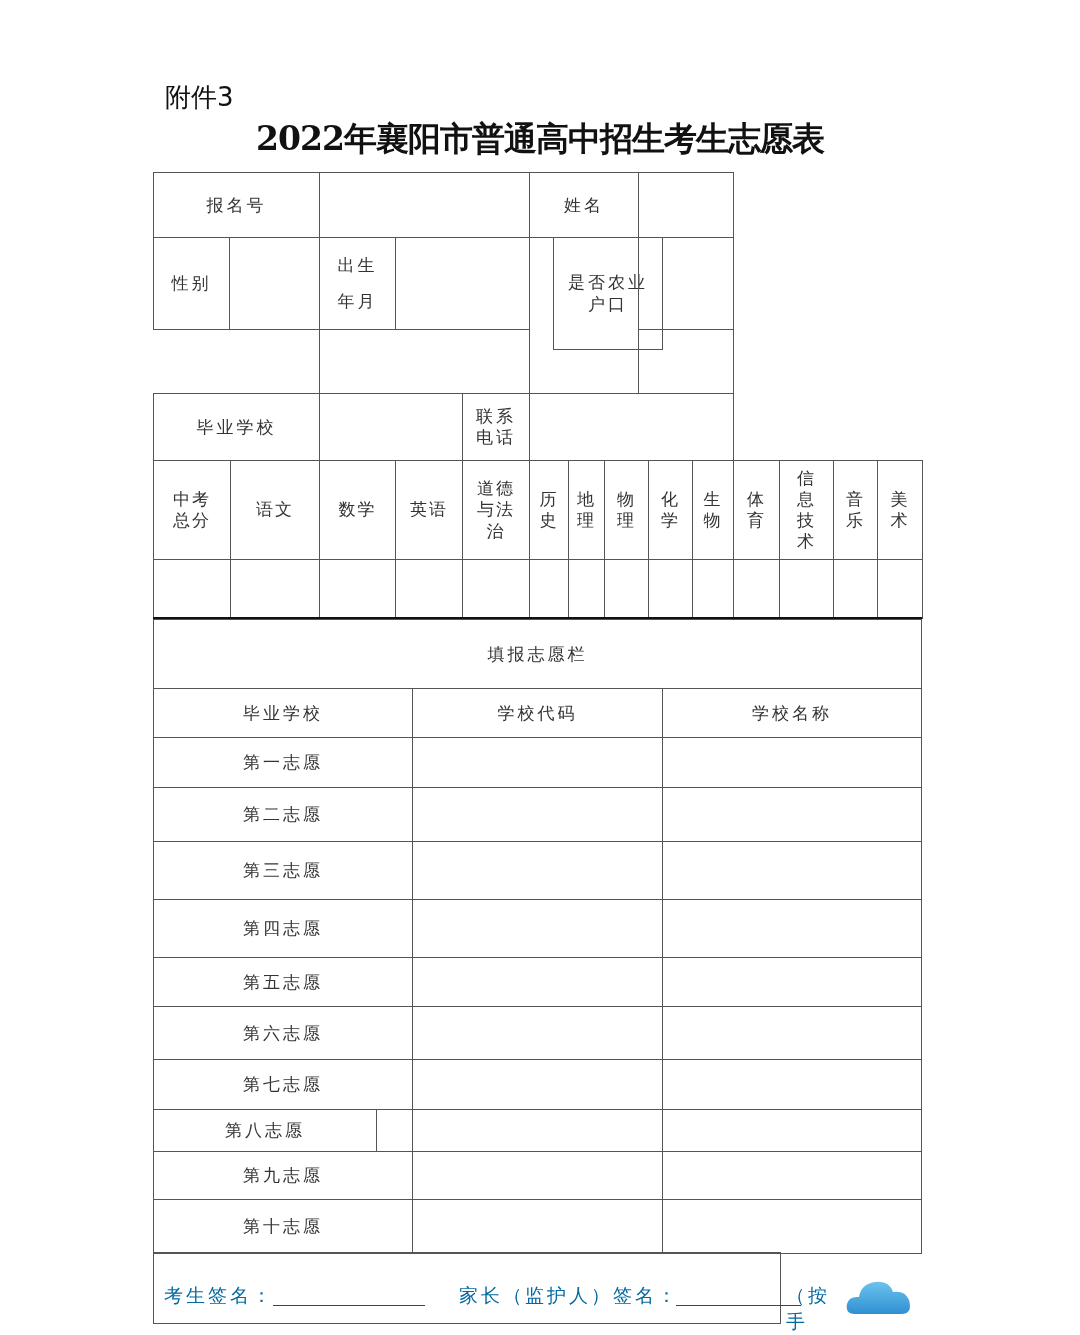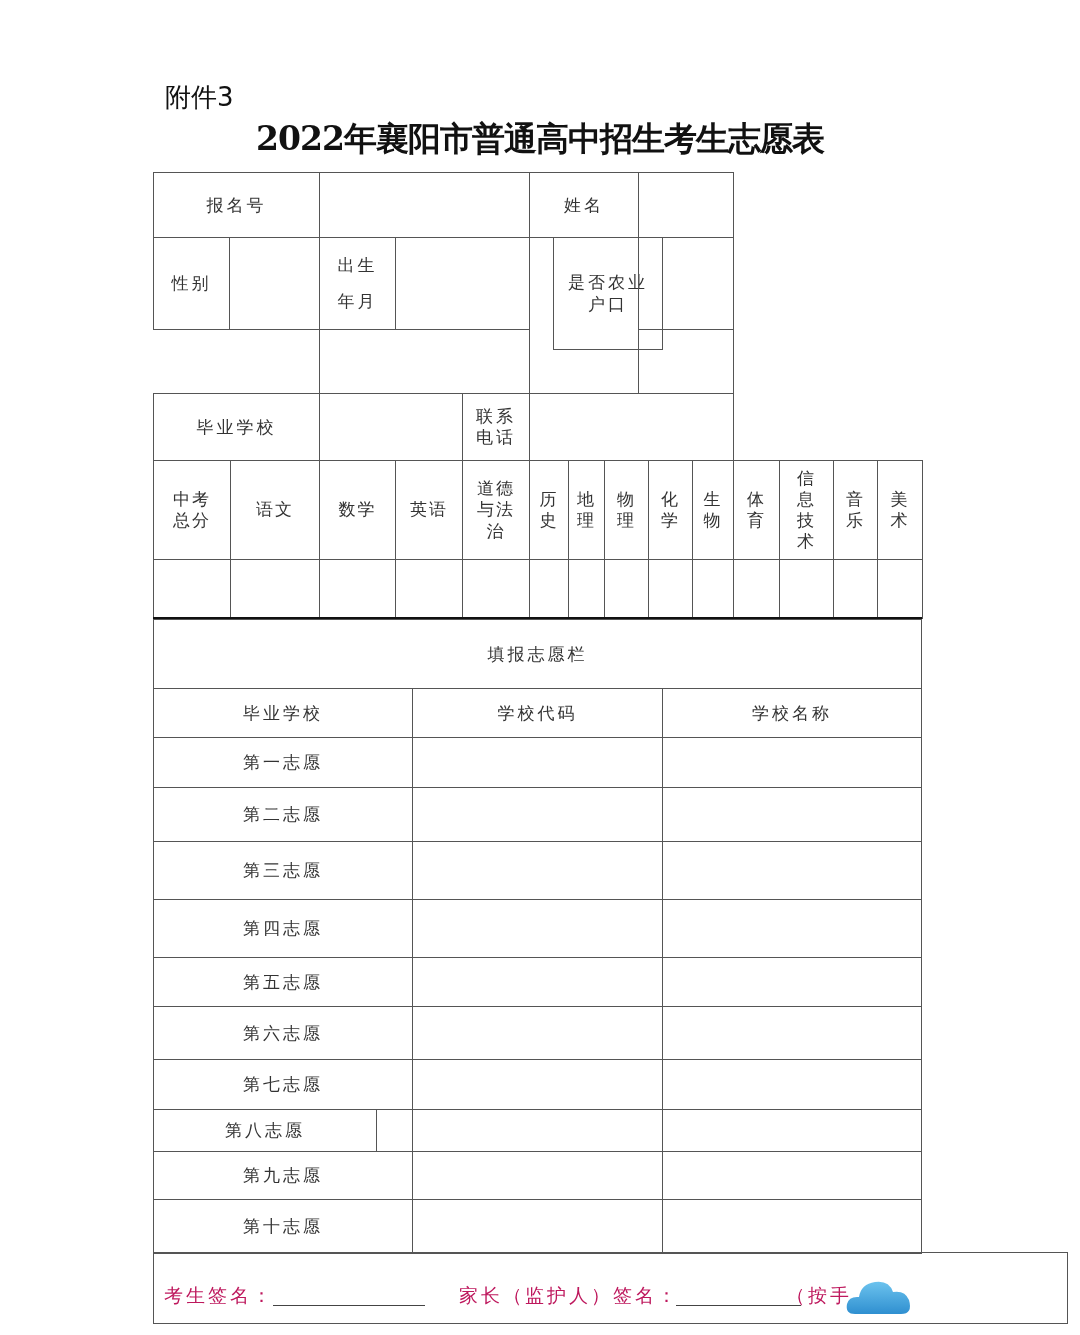--- a/index.html
+++ b/index.html
@@ -8,22 +8,22 @@
   .attach { position: absolute; left: 165px; top: 80px; font-size: 26px;
             font-family: "DejaVu Sans", "Liberation Sans", sans-serif; color: #111; }
   .title { position: absolute; left: 0; width: 1080px; top: 117px; text-align: center;
            font-size: 33px; font-weight: bold; color: #111; letter-spacing: -1px; }
   .page { position: absolute; left: 153px; top: 172px; width: 769px; height: 1152px; }
   .cell { position: absolute; box-sizing: border-box; border: 1px solid #555;
           display: flex; align-items: center; justify-content: center; text-align: center;
           font-size: 17px; line-height: 1.3; color: #333; letter-spacing: 3px; }
   .vt { line-height: 1.25; }
   .thick { position: absolute; left: 0; width: 769px; top: 445px; height: 3px; background: #111; }
-  .sig { position: absolute; left: 0; top: 1080px; width: 915px; height: 72px; box-sizing: border-box;
-         border: 1px solid #555; font-size: 19px; color: #be185d; letter-spacing: 3px; }
+  .sig { position: absolute; left: 0; top: 1080px; width: 628px; height: 72px; box-sizing: border-box;
+         border: 1px solid #555; font-size: 19px; color: #0369a1; letter-spacing: 3px; }
   .sig span { position: absolute; top: 30px; }
   .line { position: absolute; top: 52px; height: 1px; background: #444; }
   .cloud { position: absolute; left: 845px; top: 1276px; width: 68px; height: 40px; }
 </style>
 </head>
 <body>
 
 <div class="attach">附件3</div>
 <div class="title">2022年襄阳市普通高中招生考生志愿表</div>
 

